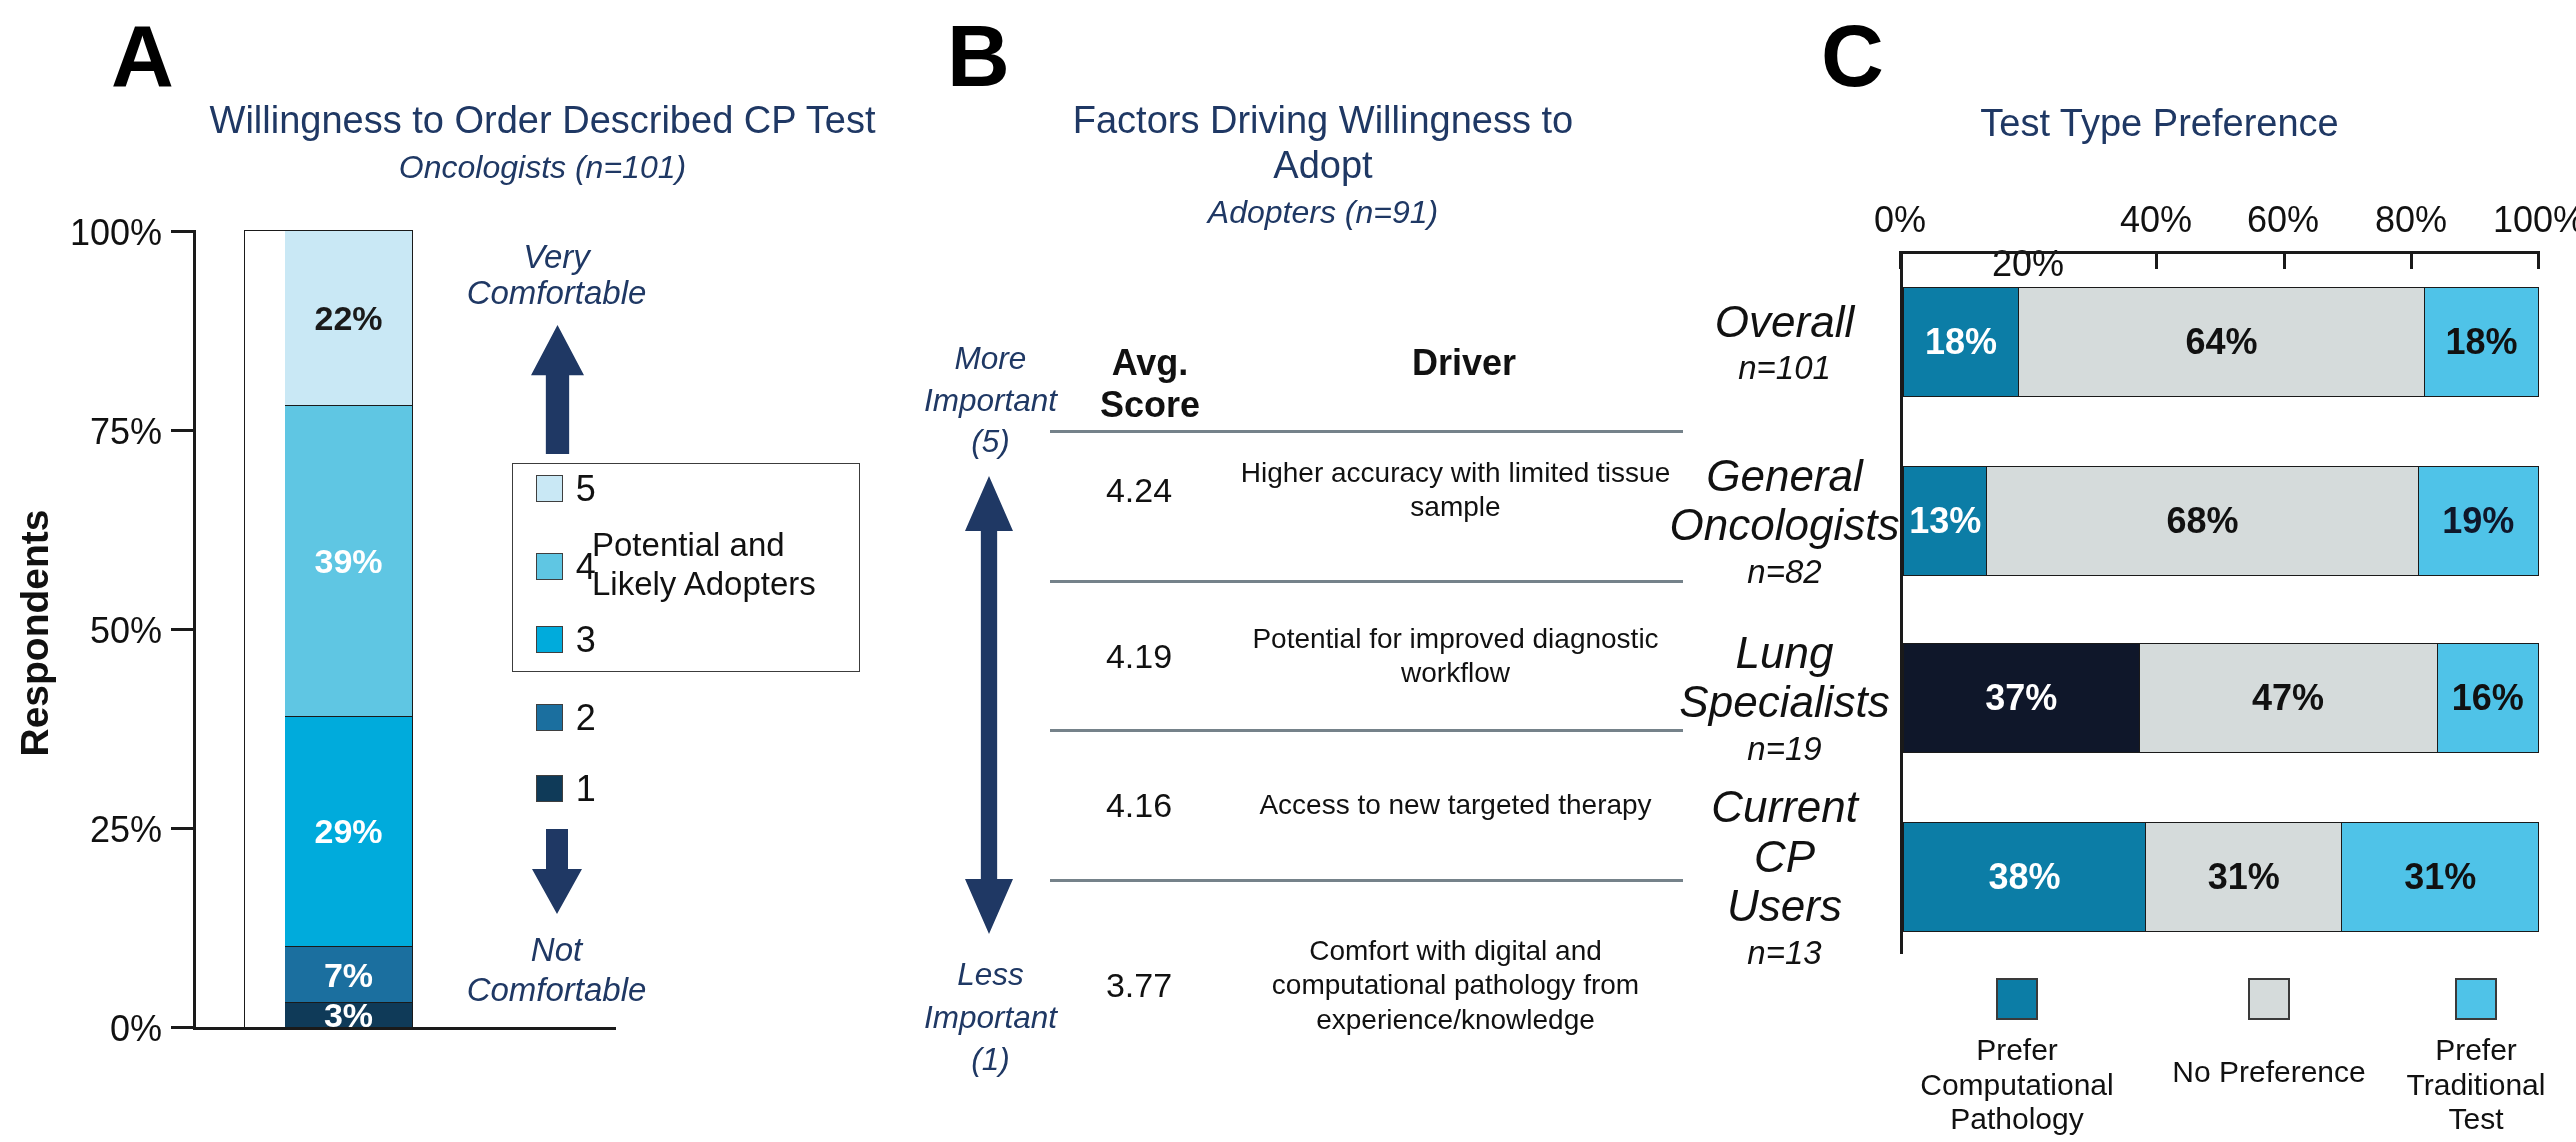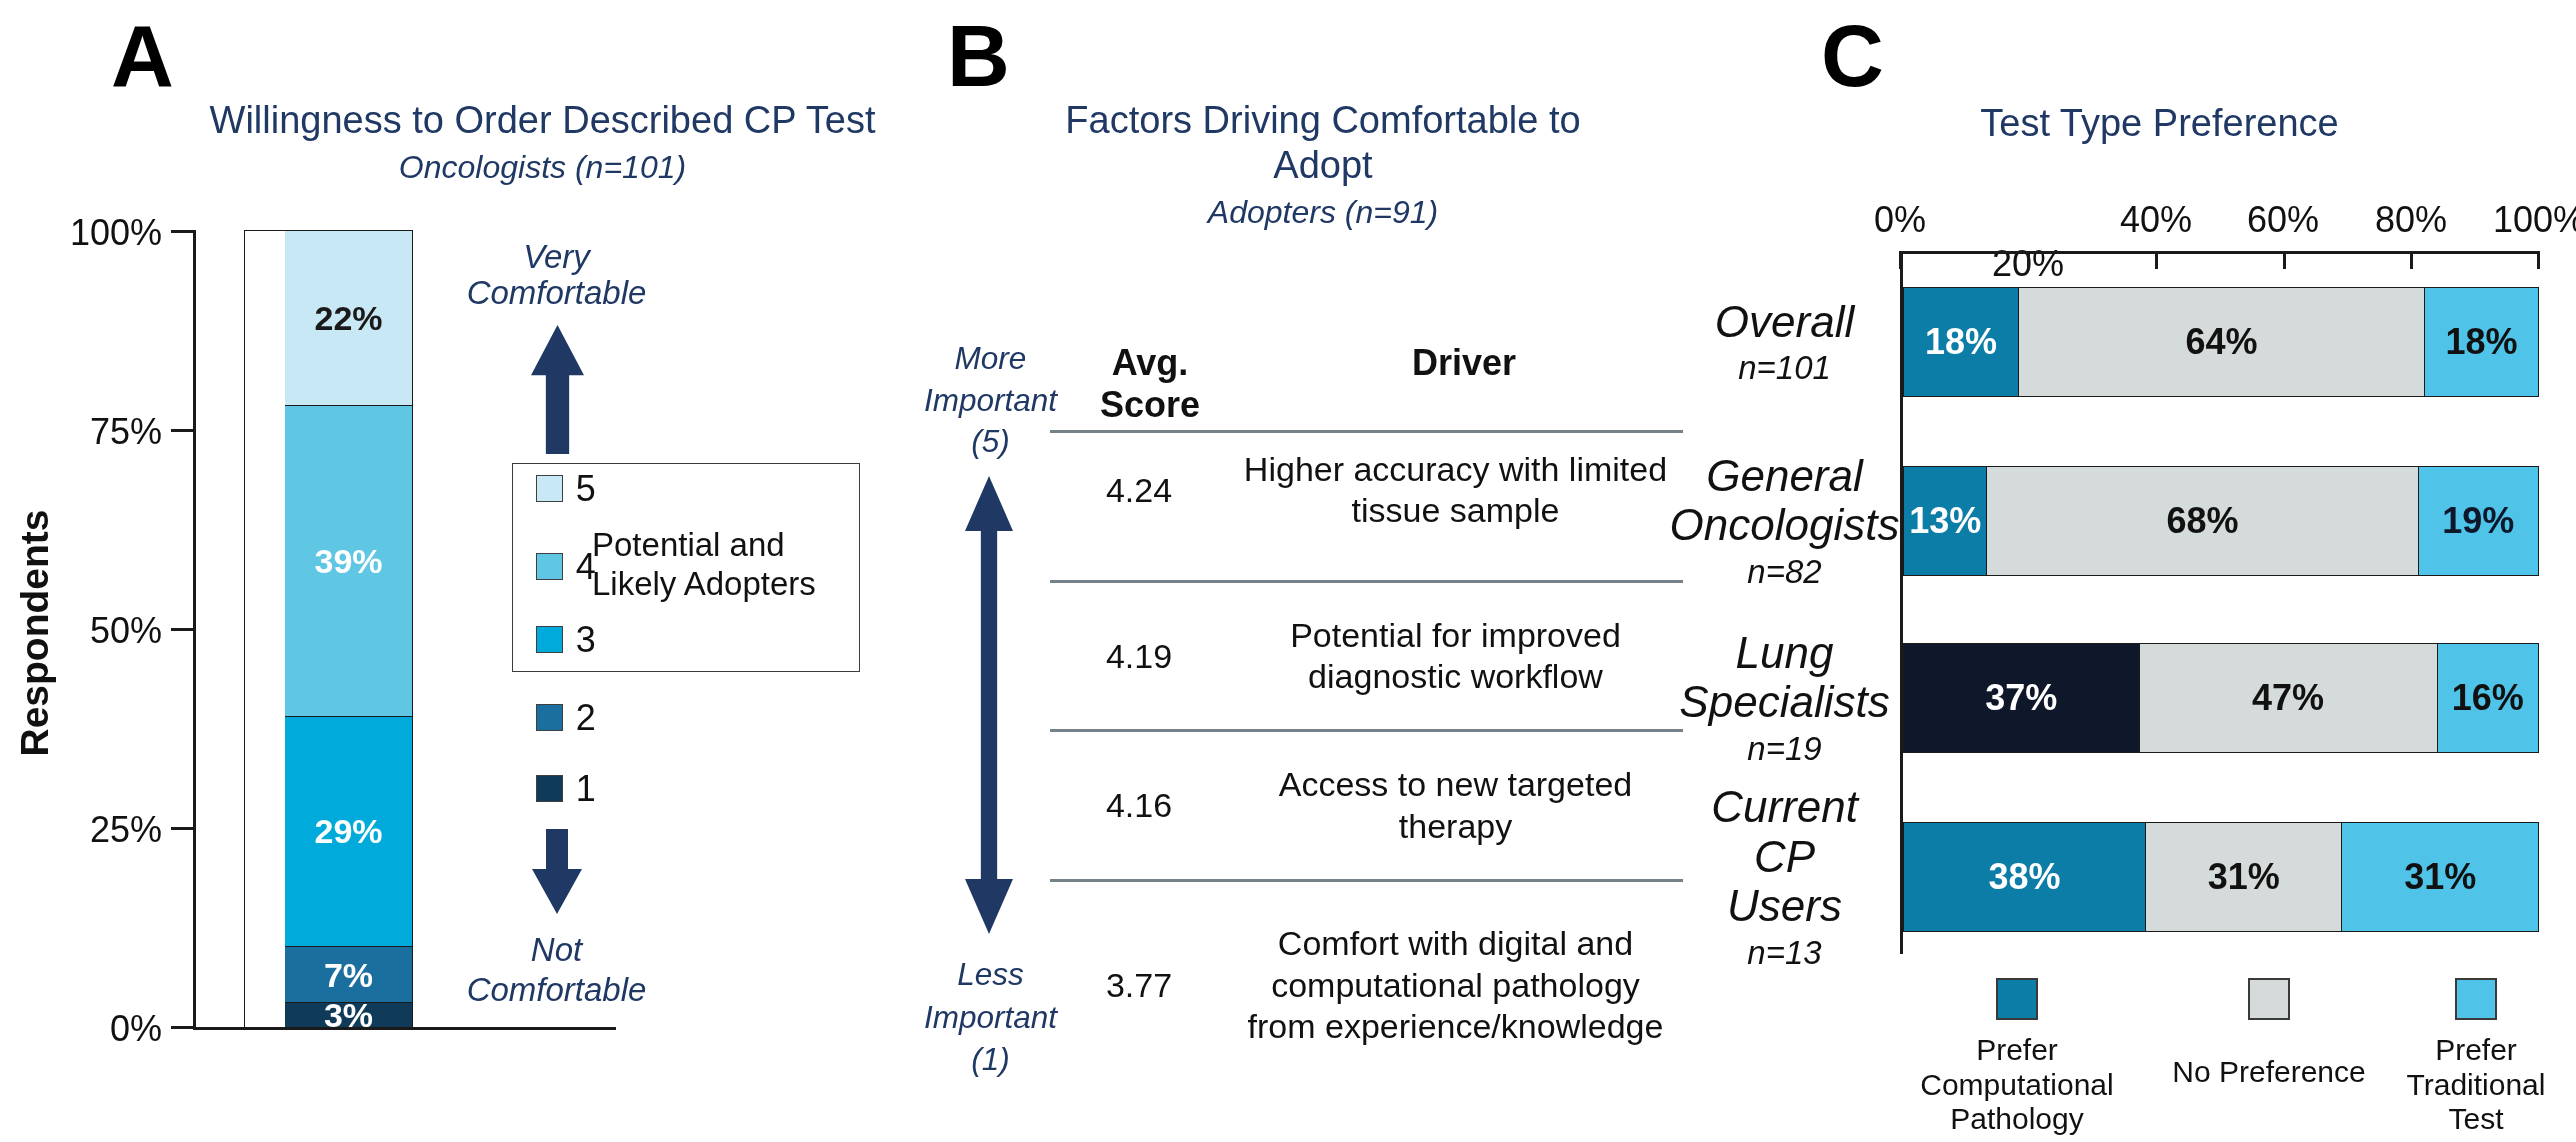--- a/index.html
+++ b/index.html
@@ -27,21 +27,21 @@
   .seg-label{font-size:34px; font-weight:bold; line-height:1;}
   .legend-box{border:1.7px solid #3c3c3c; box-sizing:border-box; background:#fff;}
   .leg-row{display:flex; align-items:center; gap:13.3px; height:41px;}
   .swatch{width:26.5px; height:26.5px; border:1.7px solid #3f3f3f; box-sizing:border-box;}
   .leg-num{font-size:36px; color:#111;}
   .leg-note{font-size:33px; line-height:1.17; white-space:pre-line;}
   .b-header{font-size:36px; font-weight:bold; text-align:center;}
   .b-rule{background:#75828A; height:3.3px;}
   .b-row{display:flex; align-items:center;}
   .b-score{width:178px; text-align:center; font-size:34px; flex:0 0 178px;}
-  .b-driver{flex:1; text-align:center; font-size:34px; line-height:1.22; padding:0 8.3px;}
+  .b-driver{flex:1; text-align:center; font-size:28px; line-height:1.22; padding:0 8.3px;}
   .ctick-label{font-size:36px; transform:translateX(-50%); white-space:nowrap;}
   .cbar{display:flex; border:1.7px solid #1a1a1a; box-sizing:border-box;}
   .cseg{display:flex; align-items:center; justify-content:center; box-sizing:border-box;}
   .cseg + .cseg{border-left:1.7px solid #1a1a1a;}
   .cseg-label{font-size:36px; font-weight:bold; line-height:1;}
   .crow-label{display:flex; flex-direction:column; align-items:center; justify-content:center; text-align:center;}
   .crow-name{font-size:44px; line-height:1.12; white-space:pre-line;font-style:italic;}
   .crow-n{font-size:33px; font-style:italic; margin-top:3.3px;}
   .cleg-swatch{width:42px; height:42px; border:2.5px solid #3a3a3a; box-sizing:border-box;}
   .cleg-label{font-size:30px; line-height:1.15; text-align:center; transform:translateX(-50%); white-space:pre-line;}
@@ -121,21 +121,21 @@
     <span class="leg-num">1</span>
   </div>
 
   <div class="abs blk-arrow arrow-down" style="left:532px; top:829px; width:50px; height:85px;"></div>
   <div class="abs navy-note" style="left:424px; top:930px; width:265px; font-size:33px; line-height:1.2;">Not
 Comfortable</div>
 
   <div class="abs panel-letter" style="left:947px; top:11.6px;">B</div>
 
   <div class="abs title-block" style="left:958px; top:98px; width:730px;">
-    <div class="ptitle">Factors Driving Comfortable to
+    <div class="ptitle">Factors Driving Willingness to
 Adopt</div>
     <div class="psub">Adopters (n=91)</div>
   </div>
 
   <div class="abs navy-note" style="left:895px; top:338px; width:191px; font-size:31.5px; line-height:1.32;">More
 Important
 (5)</div>
   <div class="abs blk-arrow arrow-double" style="left:965px; top:476px; width:48px; height:458px;"></div>
   <div class="abs navy-note" style="left:895px; top:953px; width:191px; font-size:31.5px; line-height:1.35;">Less
 Important

